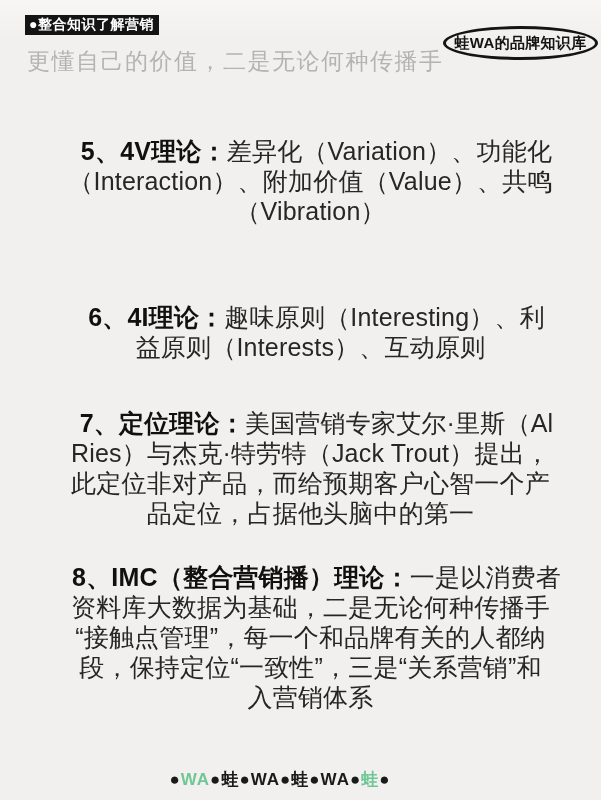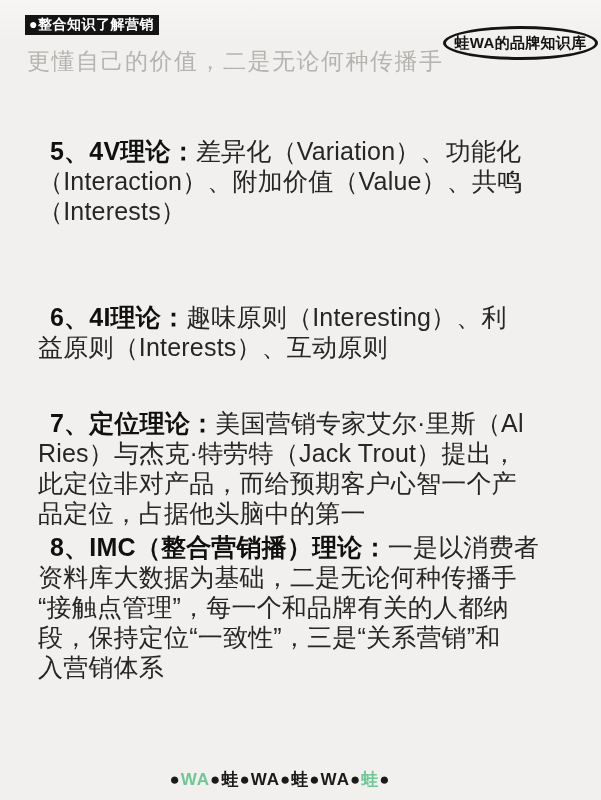--- a/index.html
+++ b/index.html
@@ -56,25 +56,26 @@
     white-space: nowrap;
   }
   .section {
     position: absolute;
     left: 38px;
     width: 545px;
     font-size: 25px;
     line-height: 30px;
     color: #262626;
     letter-spacing: 0.2px;
+    text-align: center;
   }
   .sec-5 { top: 136px; }
   .sec-6 { top: 302px; }
   .sec-7 { top: 408px; }
-  .sec-8 { top: 532px; }
+  .sec-8 { top: 562px; }
   .sec-line { white-space: nowrap; }
   .sec-line.first { padding-left: 12px; }
   .bold-lead {
     font-weight: 700;
     color: #101010;
   }
   .footer {
     position: absolute;
     left: 0;
     top: 769px;
@@ -94,21 +95,21 @@
 
 <div class="page">
 
   <div class="badge-left">●整合知识了解营销</div>
   <div class="oval-badge">蛙WA的品牌知识库</div>
   <div class="subtitle">更懂自己的价值，二是无论何种传播手</div>
 
   <div class="section sec-5">
     <div class="sec-line first"><span class="bold-lead">5、4V理论：</span><span>差异化（Variation）、功能化</span></div>
     <div class="sec-line">（Interaction）、附加价值（Value）、共鸣</div>
-    <div class="sec-line">（Interests）</div>
+    <div class="sec-line">（Vibration）</div>
   </div>
 
   <div class="section sec-6">
     <div class="sec-line first"><span class="bold-lead">6、4I理论：</span><span>趣味原则（Interesting）、利</span></div>
     <div class="sec-line">益原则（Interests）、互动原则</div>
   </div>
 
   <div class="section sec-7">
     <div class="sec-line first"><span class="bold-lead">7、定位理论：</span><span>美国营销专家艾尔·里斯（Al</span></div>
     <div class="sec-line">Ries）与杰克·特劳特（Jack Trout）提出，</div>

